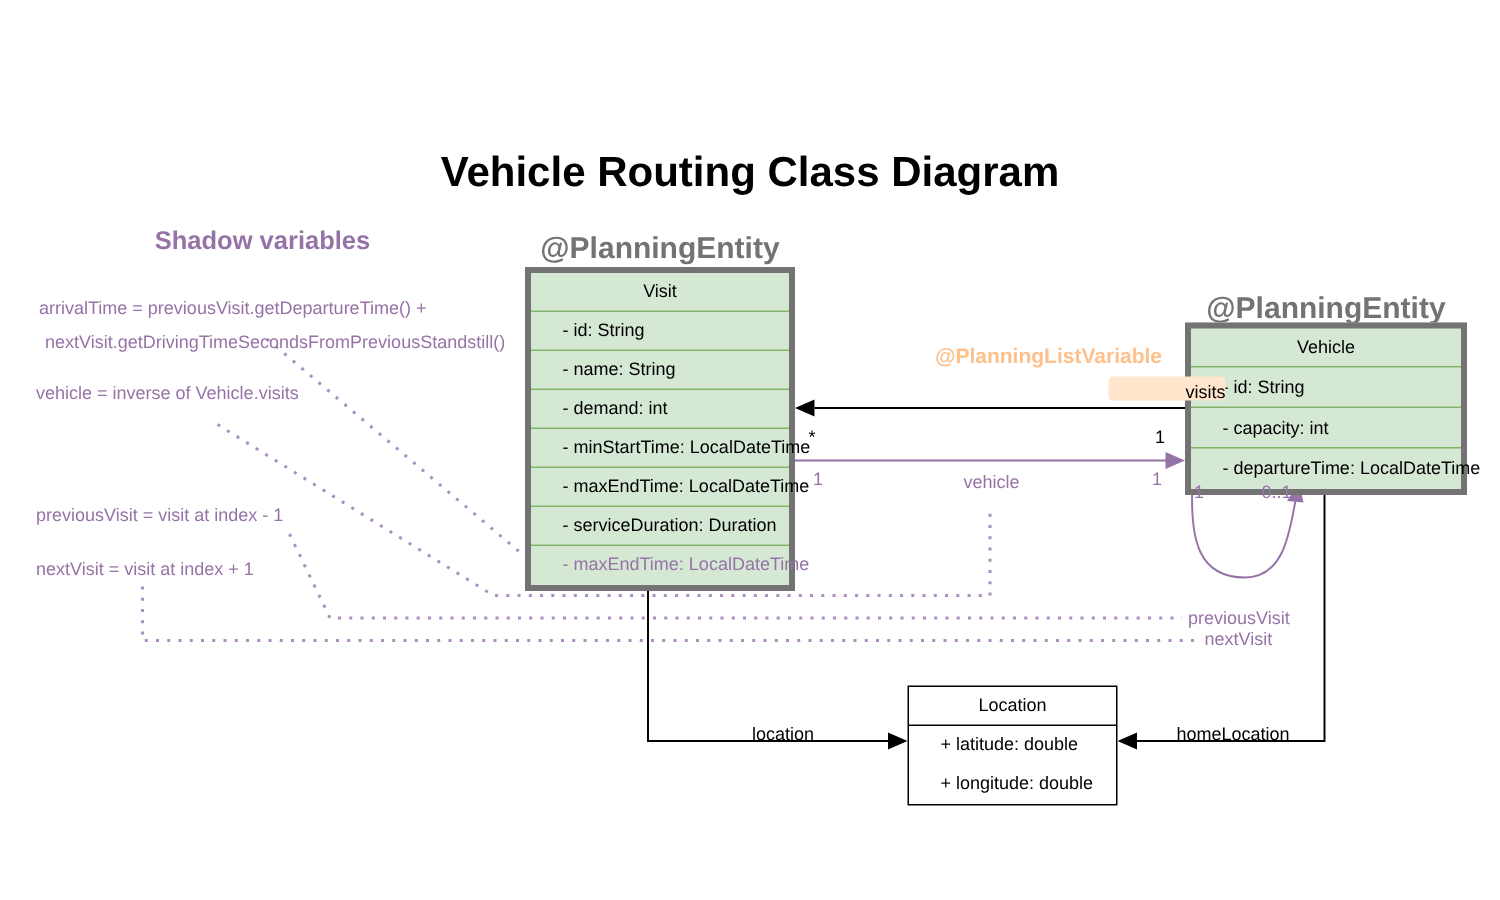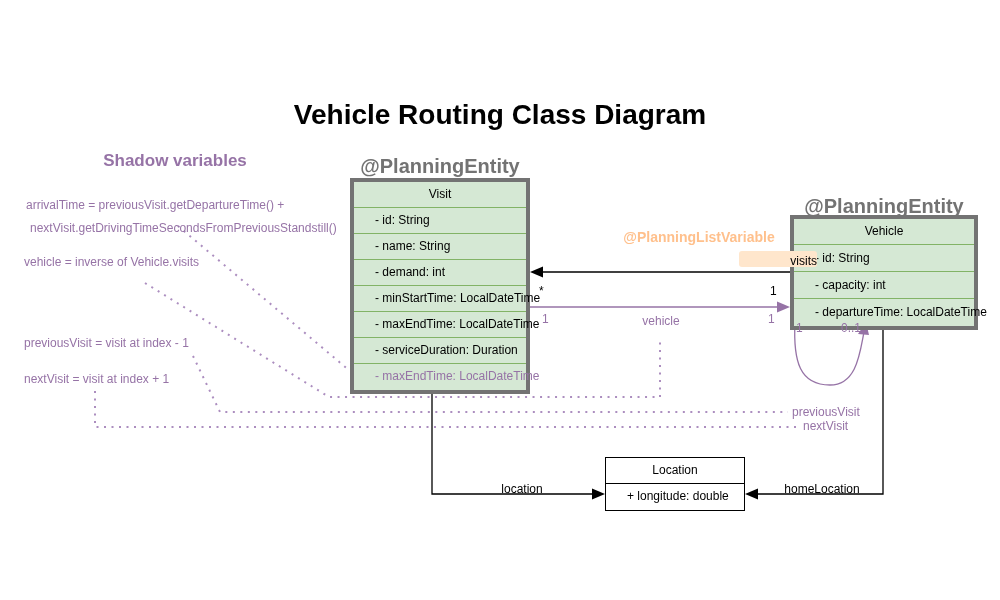--- a/index.html
+++ b/index.html
@@ -114,20 +114,21 @@
 <div class="abs entity-annot" style="left:790px;top:195px;width:188px;">@PlanningEntity</div>
 <div class="abs uml-box" style="left:790px;top:215px;width:188px;">
   <div class="uml-header">Vehicle</div>
   <div class="uml-row" style="height:27px;line-height:26px;">- id: String</div>
   <div class="uml-row" style="height:27px;line-height:26px;">- capacity: int</div>
   <div class="uml-row" style="height:27px;line-height:26px;">- departureTime: LocalDateTime</div>
 </div>
 
 <div class="abs uml-box white" style="left:605px;top:457px;width:140px;">
   <div class="uml-header">Location</div>
+  <div class="uml-row">+ latitude: double</div>
   <div class="uml-row">+ longitude: double</div>
 </div>
 
 <div class="abs listvar-annot" style="left:609px;top:229px;width:180px;">@PlanningListVariable</div>
 <div class="abs visits-badge">visits</div>
 <div class="abs mult" style="left:539px;top:284px;">*</div>
 <div class="abs mult" style="left:770px;top:284px;">1</div>
 
 <div class="abs edge-label purple" style="left:630px;top:314px;width:62px;text-align:center;">vehicle</div>
 <div class="abs mult purple" style="left:542px;top:312px;">1</div>

